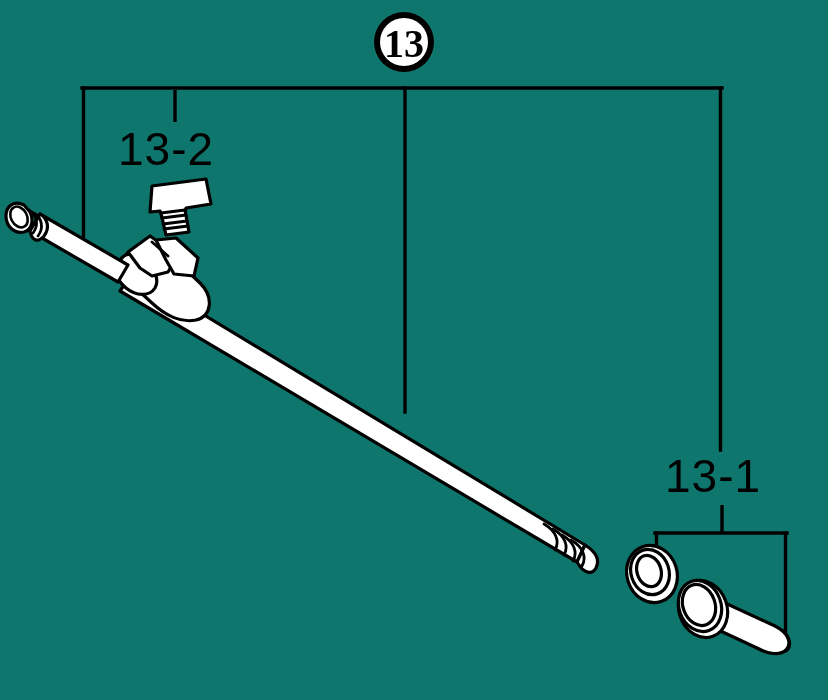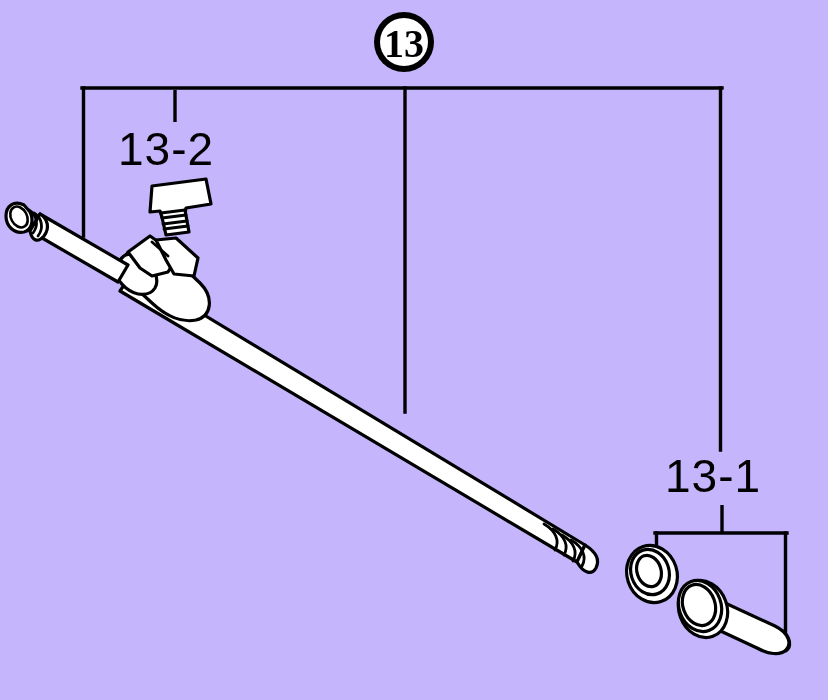--- a/index.html
+++ b/index.html
@@ -10,21 +10,21 @@
   body {
     width: 828px;
     height: 700px;
     font-family: "Liberation Sans", sans-serif;
     overflow: hidden;
   }
   #diagram-root {
     position: relative;
     width: 828px;
     height: 700px;
-    background: #c4b5fd;
+    background: #0f766e;
   }
   svg#parts-svg {
     display: block;
     width: 828px;
     height: 700px;
   }
   .callout-text {
     font-family: "Liberation Sans", sans-serif;
     font-size: 46px;
     letter-spacing: 1px;

